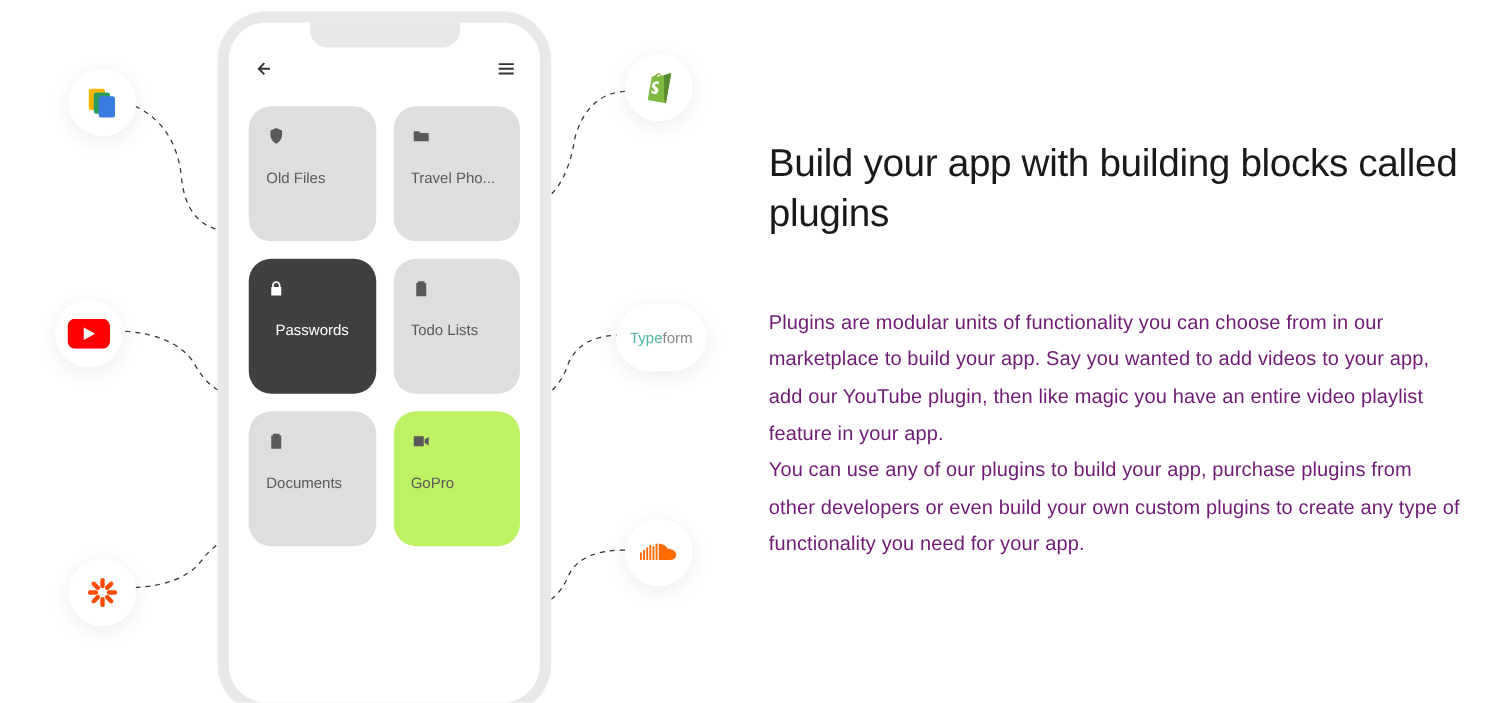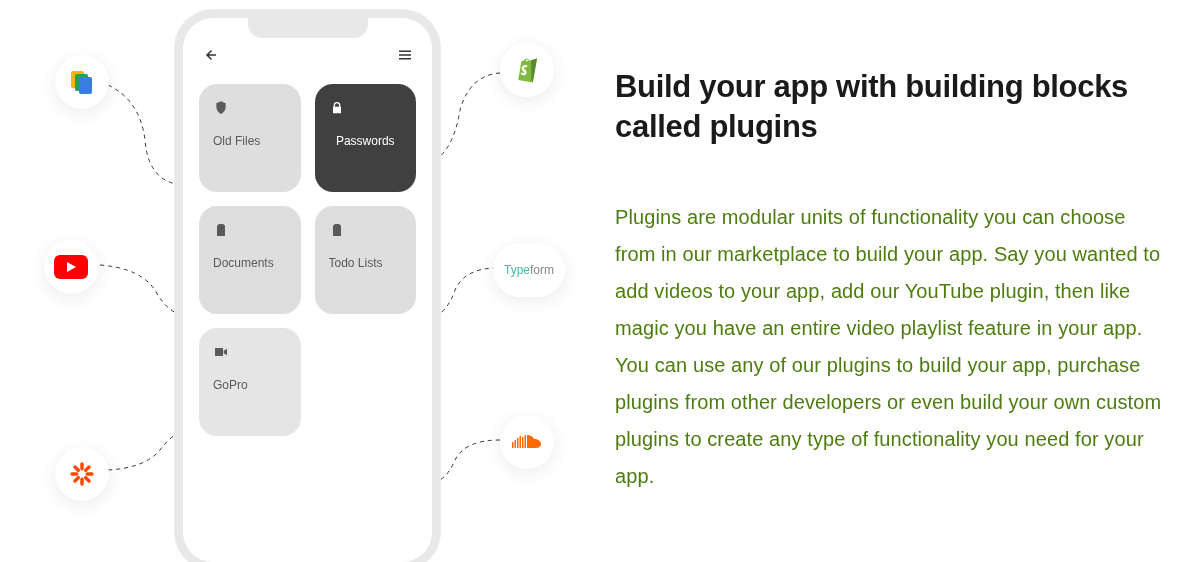--- a/index.html
+++ b/index.html
@@ -21,30 +21,30 @@
   height: 562px;
   position: relative;
   flex-shrink: 0;
 }
 .right {
   flex: 1;
   padding: 0 30px 0 15px;
 }
 .heading {
   font-size: 31px;
-  font-weight: 700;
+  font-weight: 400;
   color: #1a1a1a;
   line-height: 1.3;
   margin-bottom: 52px;
   letter-spacing: -0.3px;
 }
 .paragraph {
-  font-size: 20px;
+  font-size: 16px;
   line-height: 1.85;
-  color: #4d7c0f;
+  color: #701a75;
   letter-spacing: 0.1px;
 }
 
 
 .phone-frame {
   position: absolute;
   left: 175px;
   top: 10px;
   width: 265px;
   height: 560px;
@@ -99,21 +99,21 @@
   justify-content: flex-start;
   gap: 18px;
   font-size: 12px;
   white-space: nowrap;
   overflow: hidden;
   text-overflow: ellipsis;
 }
 .tile.light { background: #dedede; color: #5a5a5a; }
 .tile.dark { background: #858585; color: #fff; }
 .tile.mid { background: #404040; color: #fff; text-align: center; }
-.tile.faint { background: #e5e5e5; color: #5a5a5a; }
+.tile.faint { background: #bef264; color: #5a5a5a; }
 .tile-icon { width: 16px; height: 16px; }
 .tile-label { overflow: hidden; text-overflow: ellipsis; }
 
 .dashed-slot {
   position: absolute;
   border: 1.5px dashed #b0b0b0;
   border-radius: 22px;
 }
 .dashed-avatars { left: 297px; top: 80px; width: 112px; height: 112px; }
 .dashed-passwords { left: 183px; top: 320px; width: 112px; height: 112px; }
@@ -240,41 +240,47 @@
         <div class="grid">
 
           <div class="tile light">
             <span class="tile-icon"><svg viewBox="0 0 24 24" width="16" height="16">
                   <path fill="#5a5a5a" d="M12 2l7 3v5c0 5-3 9-7 11-4-2-7-6-7-11V5z"></path>
                 </svg></span>
             <span class="tile-label">Old Files</span>
           </div>
 
 
+          <div class="tile light">
+            <span class="tile-icon"><svg viewBox="0 0 24 24" width="16" height="16">
+                  <path fill="#5a5a5a" d="M3 6h6l2 2h10v10H3z"></path>
+                </svg></span>
+            <span class="tile-label">Travel Pho...</span>
+          </div>
 
 
           <div class="tile mid">
             <span class="tile-icon"><svg viewBox="0 0 24 24" width="16" height="16">
                   <path fill="#fff" d="M7 10V8a5 5 0 0110 0v2h1v10H6V10zm2 0h6V8a3 3 0 00-6 0z"></path>
                 </svg></span>
             <span class="tile-label">Passwords</span>
           </div>
 
           <div class="tile light">
             <span class="tile-icon"><svg viewBox="0 0 24 24" width="16" height="16">
                   <path fill="#5a5a5a" d="M8 3h8v3H8zM6 5h12v16H6z"></path>
                 </svg></span>
+            <span class="tile-label">Todo Lists</span>
+          </div>
+
+          <div class="tile light">
+            <span class="tile-icon"><svg viewBox="0 0 24 24" width="16" height="16">
+                  <path fill="#5a5a5a" d="M8 3h8v3H8zM6 5h12v16H6z"></path>
+                </svg></span>
             <span class="tile-label">Documents</span>
-          </div>
-
-          <div class="tile light">
-            <span class="tile-icon"><svg viewBox="0 0 24 24" width="16" height="16">
-                  <path fill="#5a5a5a" d="M8 3h8v3H8zM6 5h12v16H6z"></path>
-                </svg></span>
-            <span class="tile-label">Todo Lists</span>
           </div>
 
           <div class="tile faint">
             <span class="tile-icon"><svg viewBox="0 0 24 24" width="16" height="16">
                   <path fill="#5a5a5a" d="M3 6h12v12H3z M16 10l5-3v10l-5-3z"></path>
                 </svg></span>
             <span class="tile-label">GoPro</span>
           </div>
         </div>
       </div>

